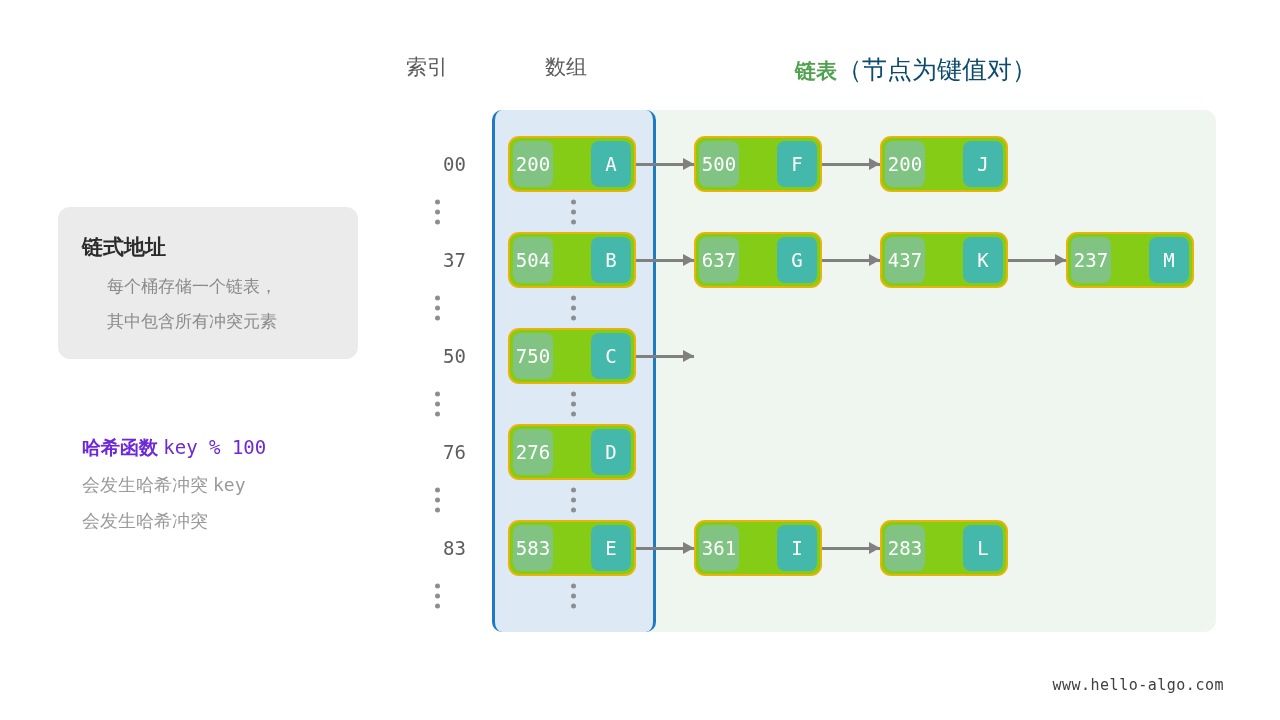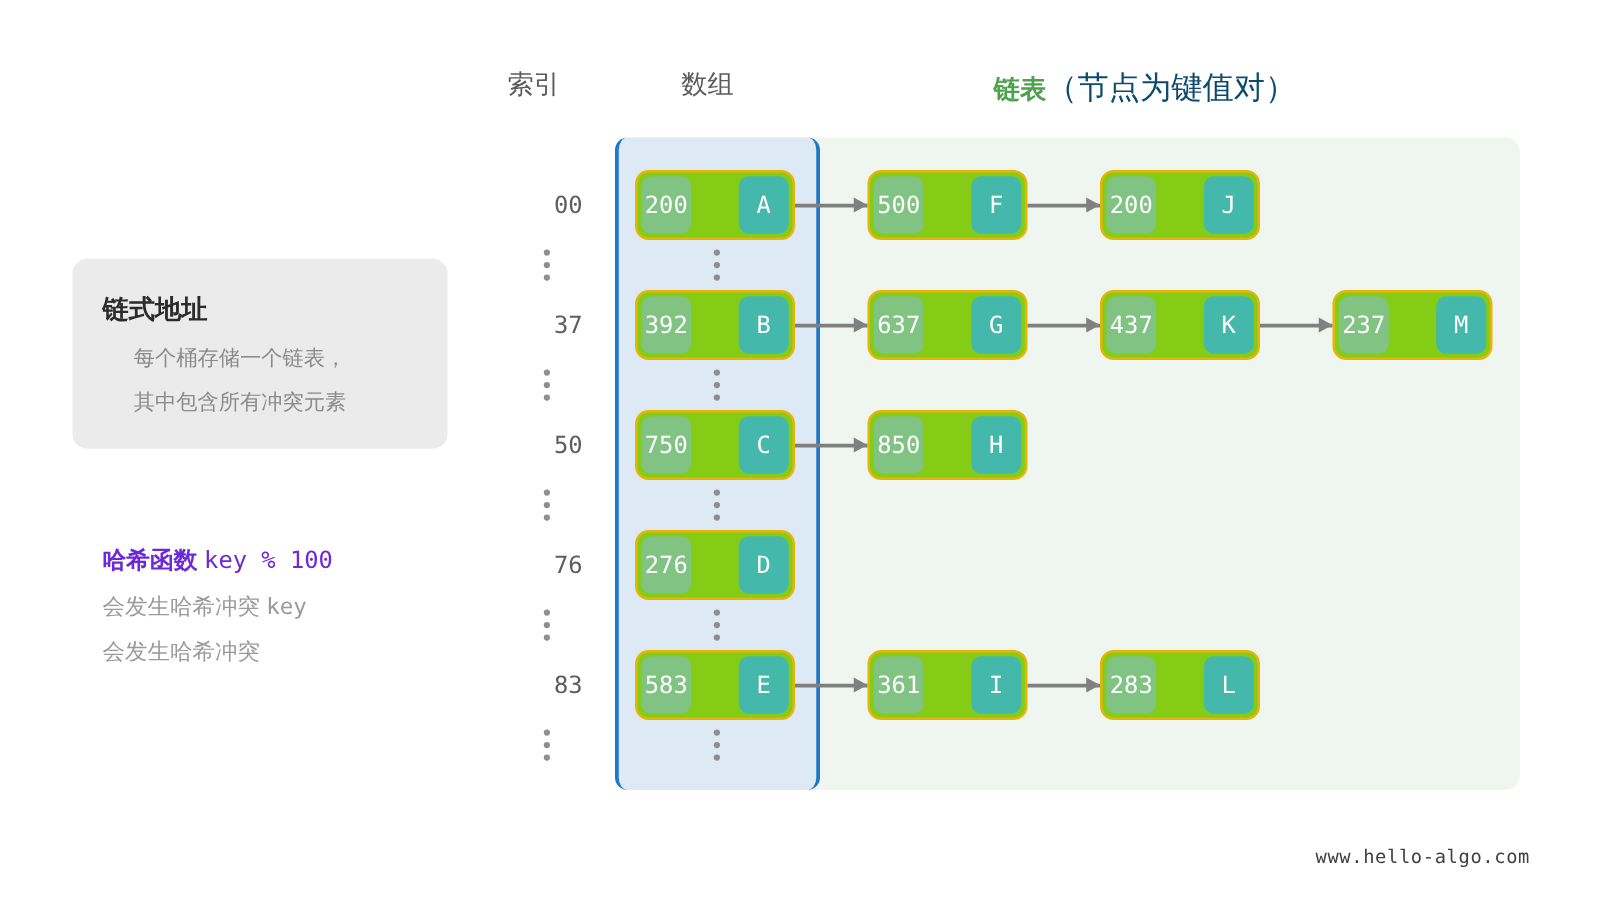--- a/index.html
+++ b/index.html
@@ -270,21 +270,21 @@
         <div class="node">
           <div class="cell key">200</div>
           <div class="cell val">J</div>
         </div>
       </div>
     </div>
     <div class="row" style="top: 232px;">
       <div class="row-index">37</div>
       <div class="nodes">
         <div class="node">
-          <div class="cell key">392</div>
+          <div class="cell key">504</div>
           <div class="cell val">B</div>
         </div>
         <div class="arrow" style="width: 58px;">
           <div class="shaft"></div>
           <div class="head"></div>
         </div>
         <div class="node">
           <div class="cell key">637</div>
           <div class="cell val">G</div>
         </div>
@@ -310,24 +310,20 @@
       <div class="row-index">50</div>
       <div class="nodes">
         <div class="node">
           <div class="cell key">750</div>
           <div class="cell val">C</div>
         </div>
         <div class="arrow" style="width: 58px;">
           <div class="shaft"></div>
           <div class="head"></div>
         </div>
-        <div class="node">
-          <div class="cell key">850</div>
-          <div class="cell val">H</div>
-        </div>
       </div>
     </div>
     <div class="row" style="top: 424px;">
       <div class="row-index">76</div>
       <div class="nodes">
         <div class="node">
           <div class="cell key">276</div>
           <div class="cell val">D</div>
         </div>
       </div>

